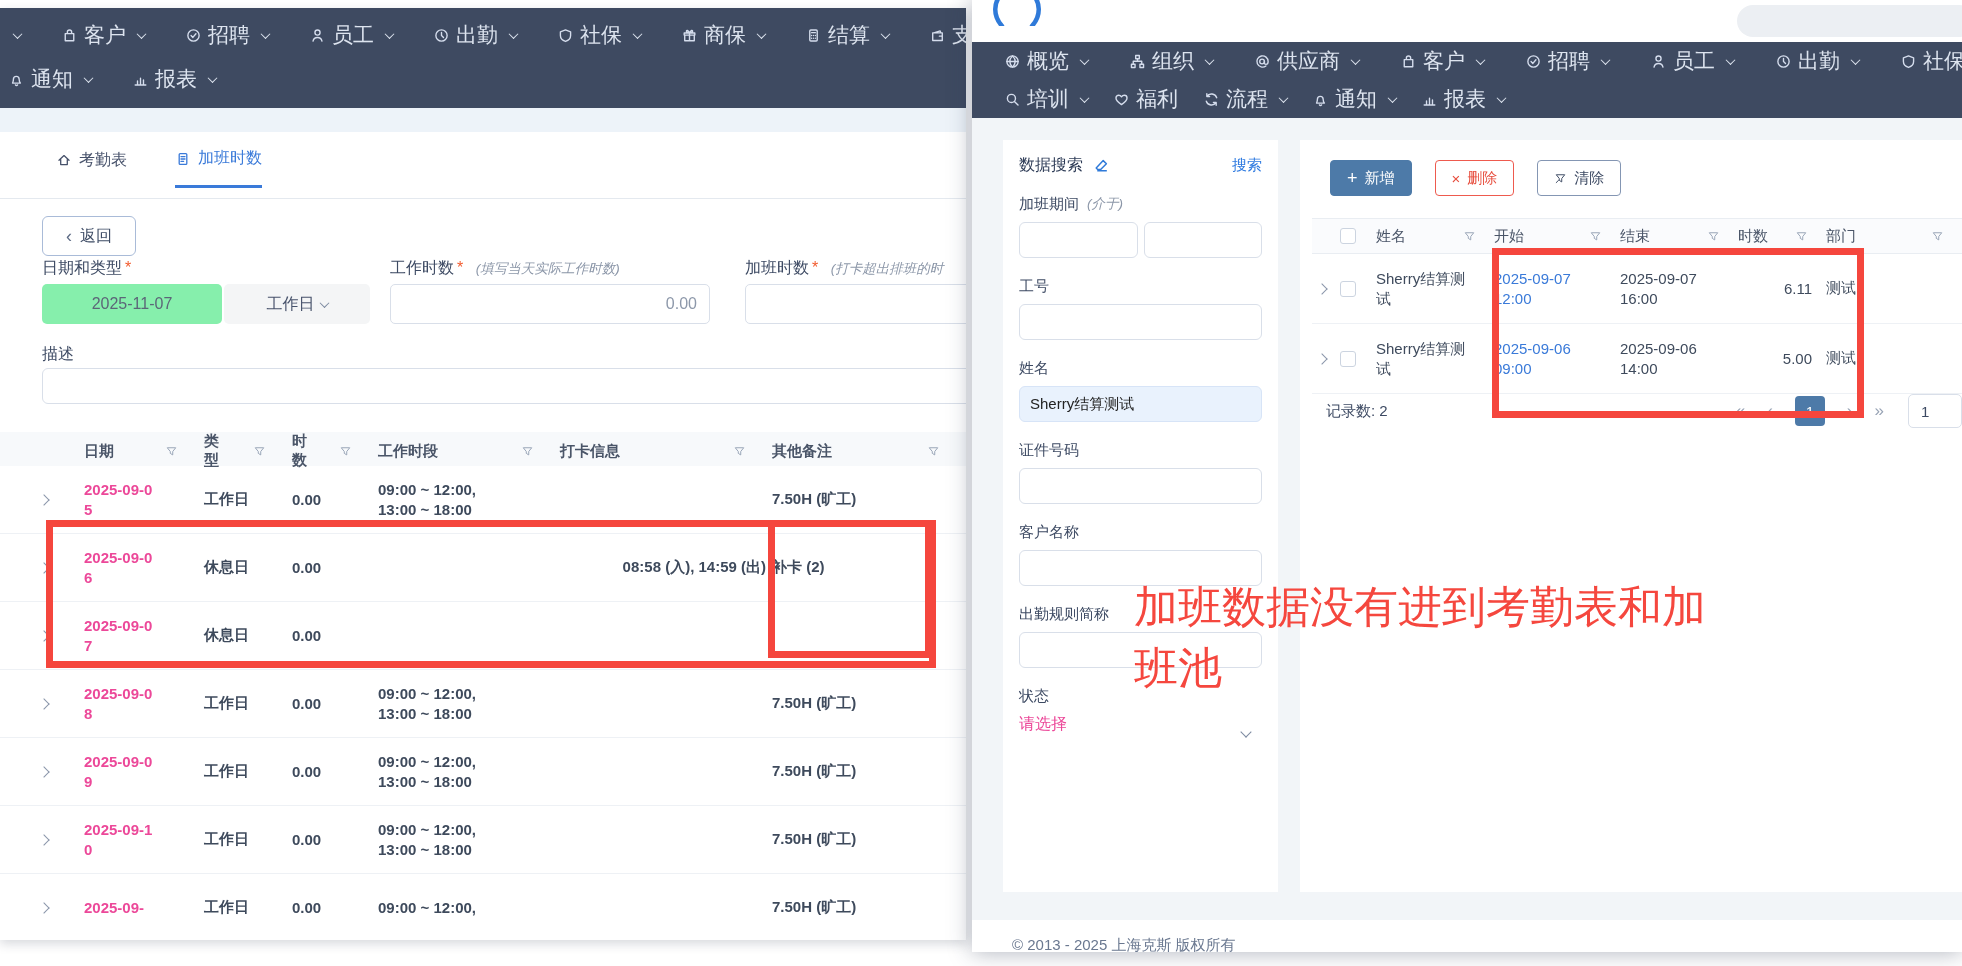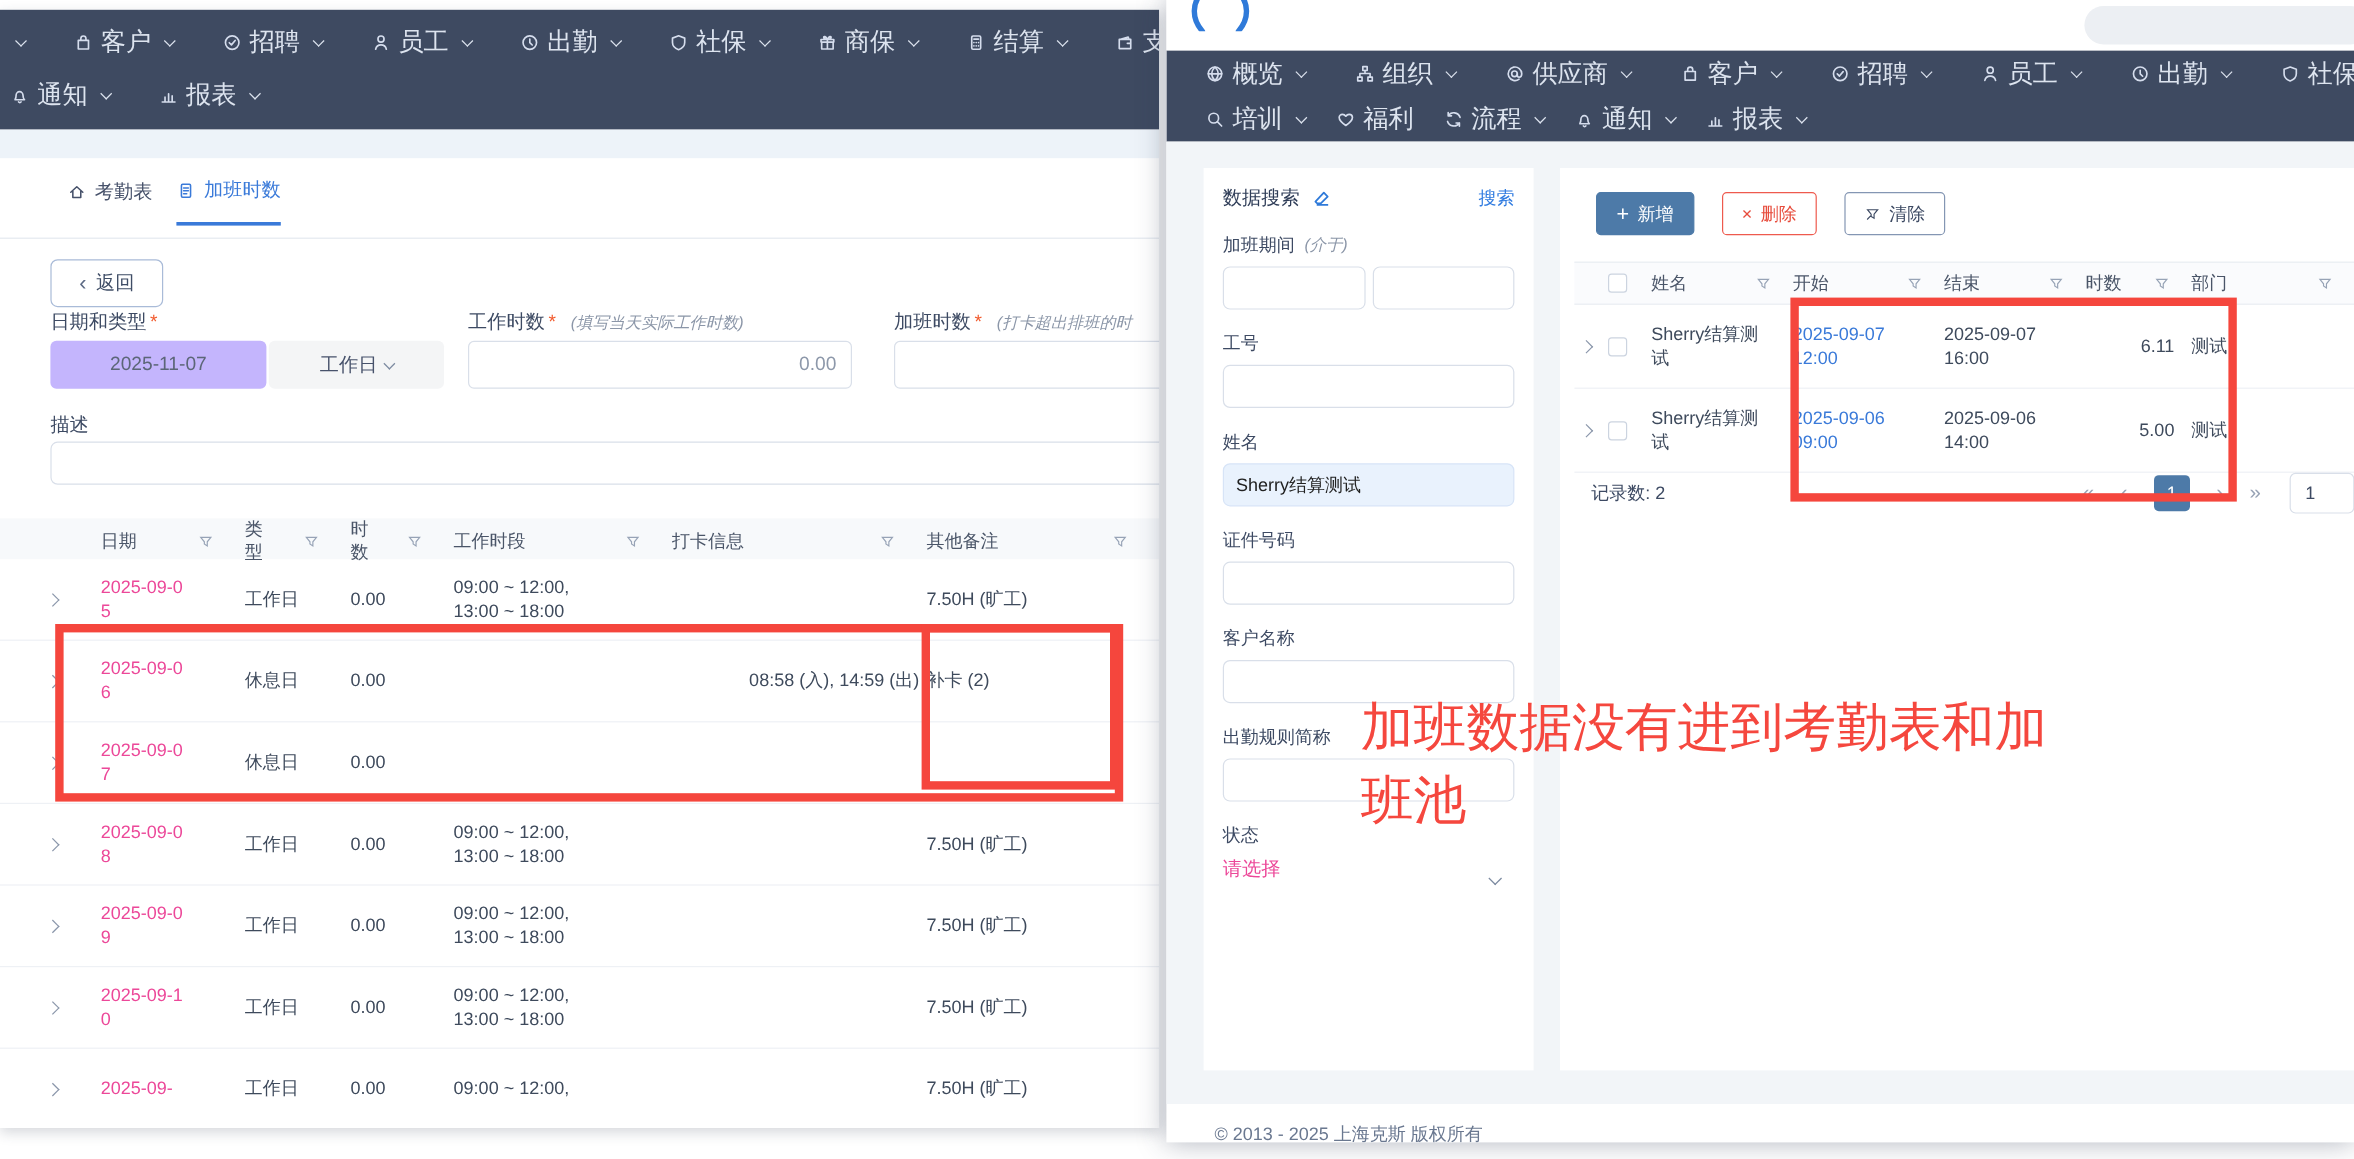--- a/index.html
+++ b/index.html
@@ -22,39 +22,39 @@
   input.tin { width:100%; height:36px; border:1px solid #d9dfe9; border-radius:6px; background:#fff;
     font-size:15px; padding:0 10px; color:#333; outline:none; font-family:inherit; }
 
   
   .lwin { position:absolute; left:0; top:8px; width:966px; height:932px; background:#fff;
     overflow:hidden; box-shadow:0 4px 10px rgba(40,50,70,.18); }
   .lnav { height:100px; padding:5px 0 0 8px; }
   .lnav .nav-row { gap:40px; }
   .band { height:24px; background:#edf3f9; }
   .lpanel { position:relative; height:808px; background:#fff; }
-  .tabs { position:absolute; left:56px; top:16px; display:flex; gap:20px; font-size:16px; }
+  .tabs { position:absolute; left:56px; top:16px; display:flex; gap:48px; font-size:16px; }
   .tab { display:flex; align-items:center; gap:7px; color:#46516a; padding-bottom:16px; cursor:pointer; }
   .tab.active { color:#3a7ad9; border-bottom:3px solid #3a7ad9; }
   .tab.active svg.ic, .tab svg.ic { stroke:currentColor; width:16px; height:16px; }
   .tabline { position:absolute; left:0; top:66px; width:966px; border-bottom:1px solid #e4e9ef; }
   .backbtn { position:absolute; left:42px; top:84px; width:94px; height:40px; border:1px solid #a9bbd8;
     border-radius:6px; background:#fff; color:#3f4d66; font-size:16px; display:flex; align-items:center;
     justify-content:center; gap:8px; cursor:pointer; }
   .backbtn .lt { color:#5d6b85; font-size:18px; }
   .flabel { position:absolute; font-size:16px; color:#3d4a63; white-space:nowrap; }
   .req { color:#f25b2e; margin-left:3px; }
   .hint { font-style:italic; color:#8b96a8; font-size:13.5px; margin-left:8px; }
   .ffield { position:absolute; height:40px; border-radius:5px; font-size:16px; display:flex; align-items:center; }
-  .fdis { background:#c4b5fd; color:#5c6678; justify-content:center; }
+  .fdis { background:#86efac; color:#5c6678; justify-content:center; }
   .fsel { background:#f4f5f6; color:#47526b; justify-content:center; }
   .finp { background:#fff; border:1px solid #d9dfe9; color:#8d98aa; justify-content:flex-end; padding:0 12px; }
   .descinp { position:absolute; left:42px; top:236px; width:330px; height:46px; }
 
-  .ltable { position:absolute; left:0; top:300px; width:966px; }
+  .ltable { position:absolute; left:0; top:300px; width:966px;font-weight:bold; }
   .lhead { display:grid; grid-template-columns:44px 120px 88px 86px 182px 212px 1fr; height:34px;
     background:#f7f9fb; align-items:center; font-size:15px; color:#4a5568; padding-left:40px; }
   .hcell { display:flex; align-items:center; gap:26px; padding-right:26px; }
   .hcell .fn { margin-left:auto; }
   .lrow { display:grid; grid-template-columns:44px 120px 88px 86px 182px 212px 1fr; min-height:68px;
     align-items:center; font-size:15px; color:#3e4a5c; border-bottom:1px solid #eef1f5; padding-left:40px; }
   .lrow .date { color:#ec4899; width:76px; word-break:break-all; line-height:20px; cursor:pointer; text-decoration:none; }
   .pre { white-space:pre-line; line-height:20px; }
   .punch { text-align:right; padding-right:6px; }
 

